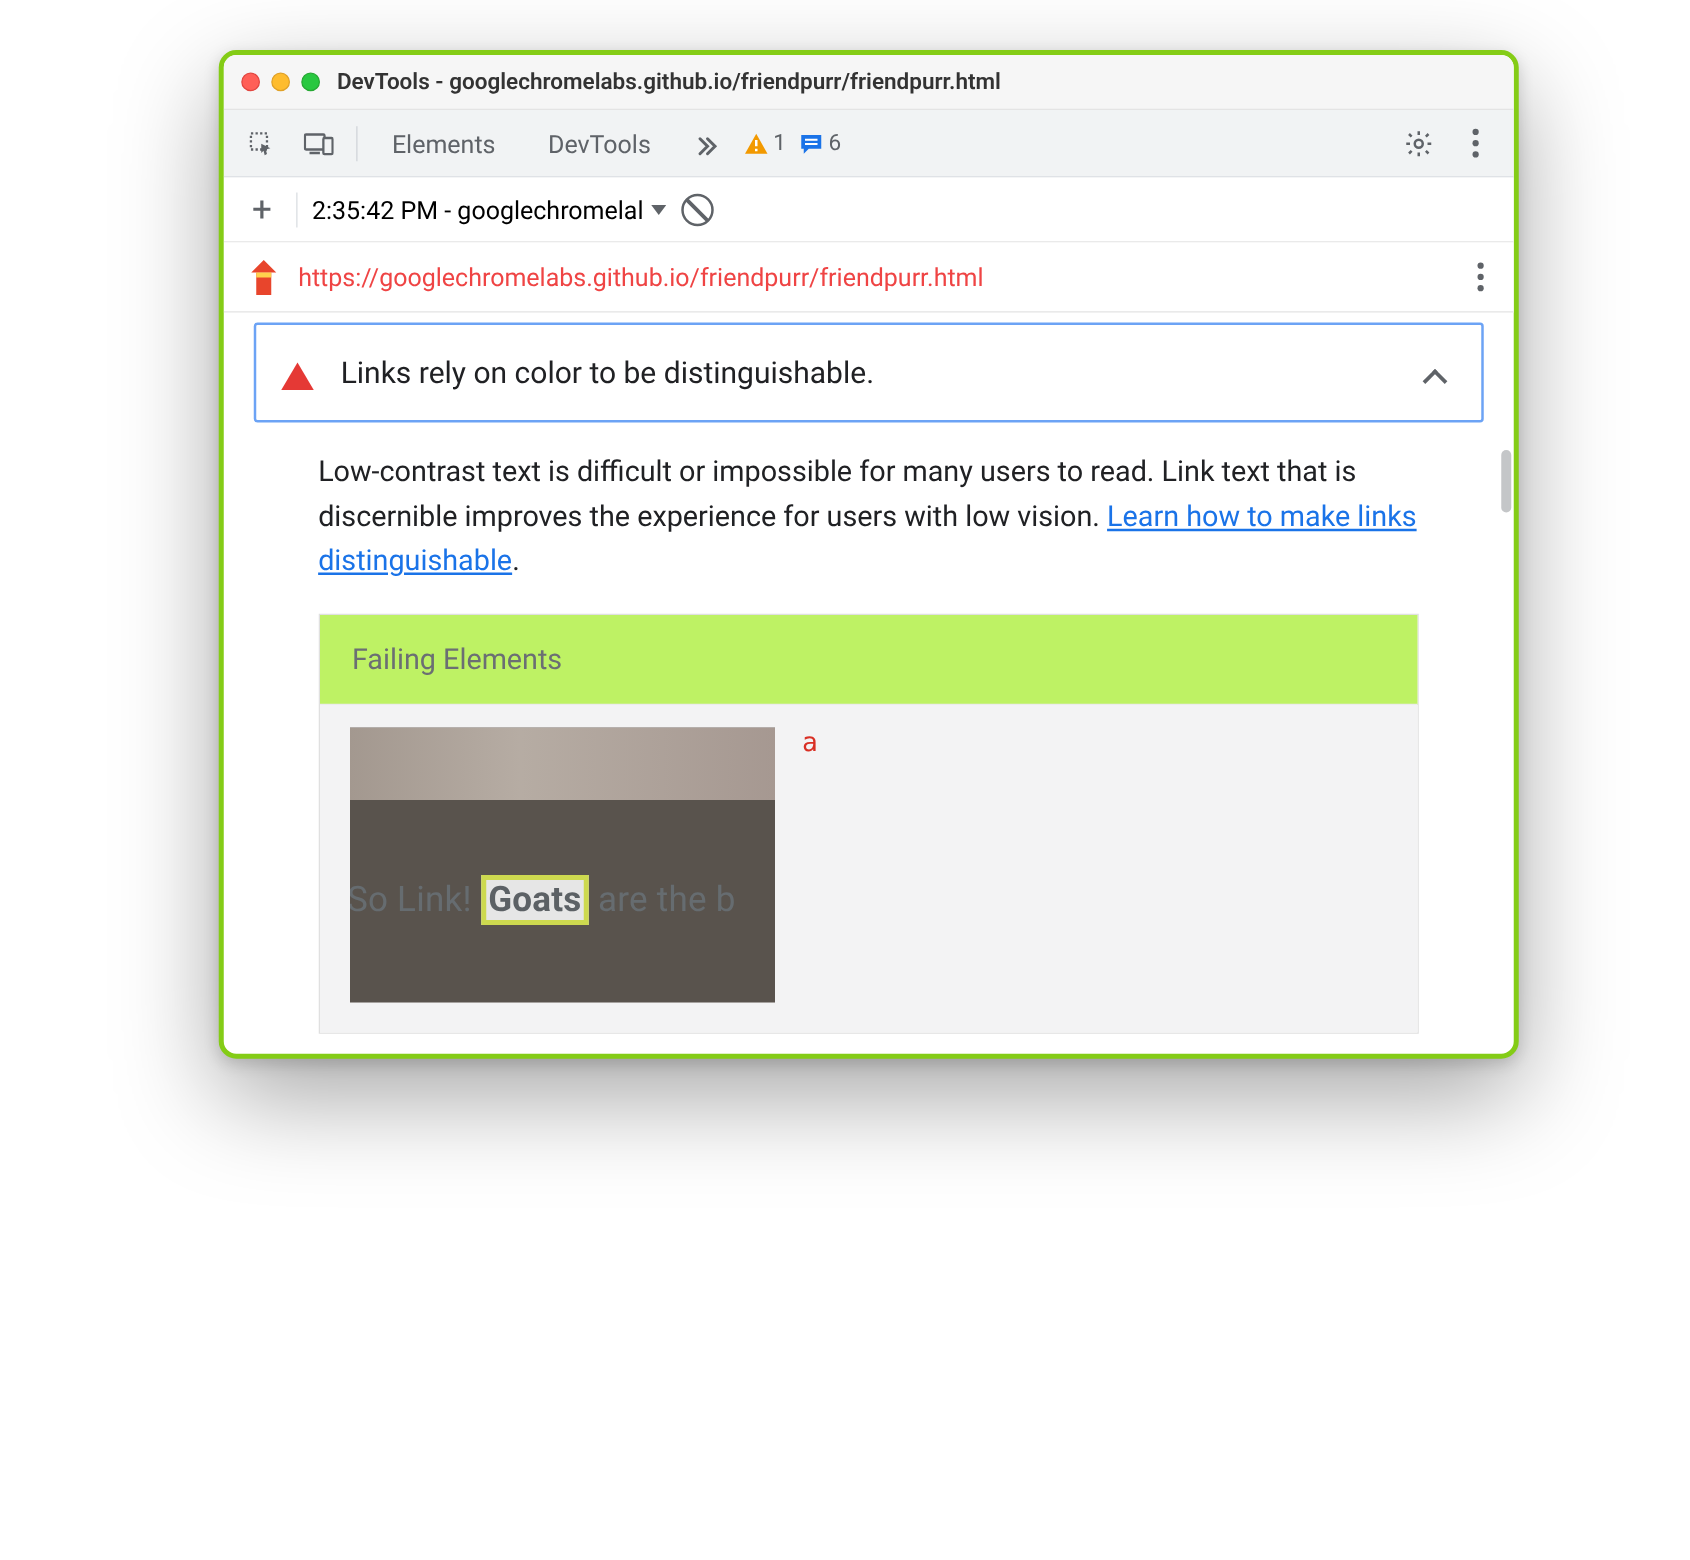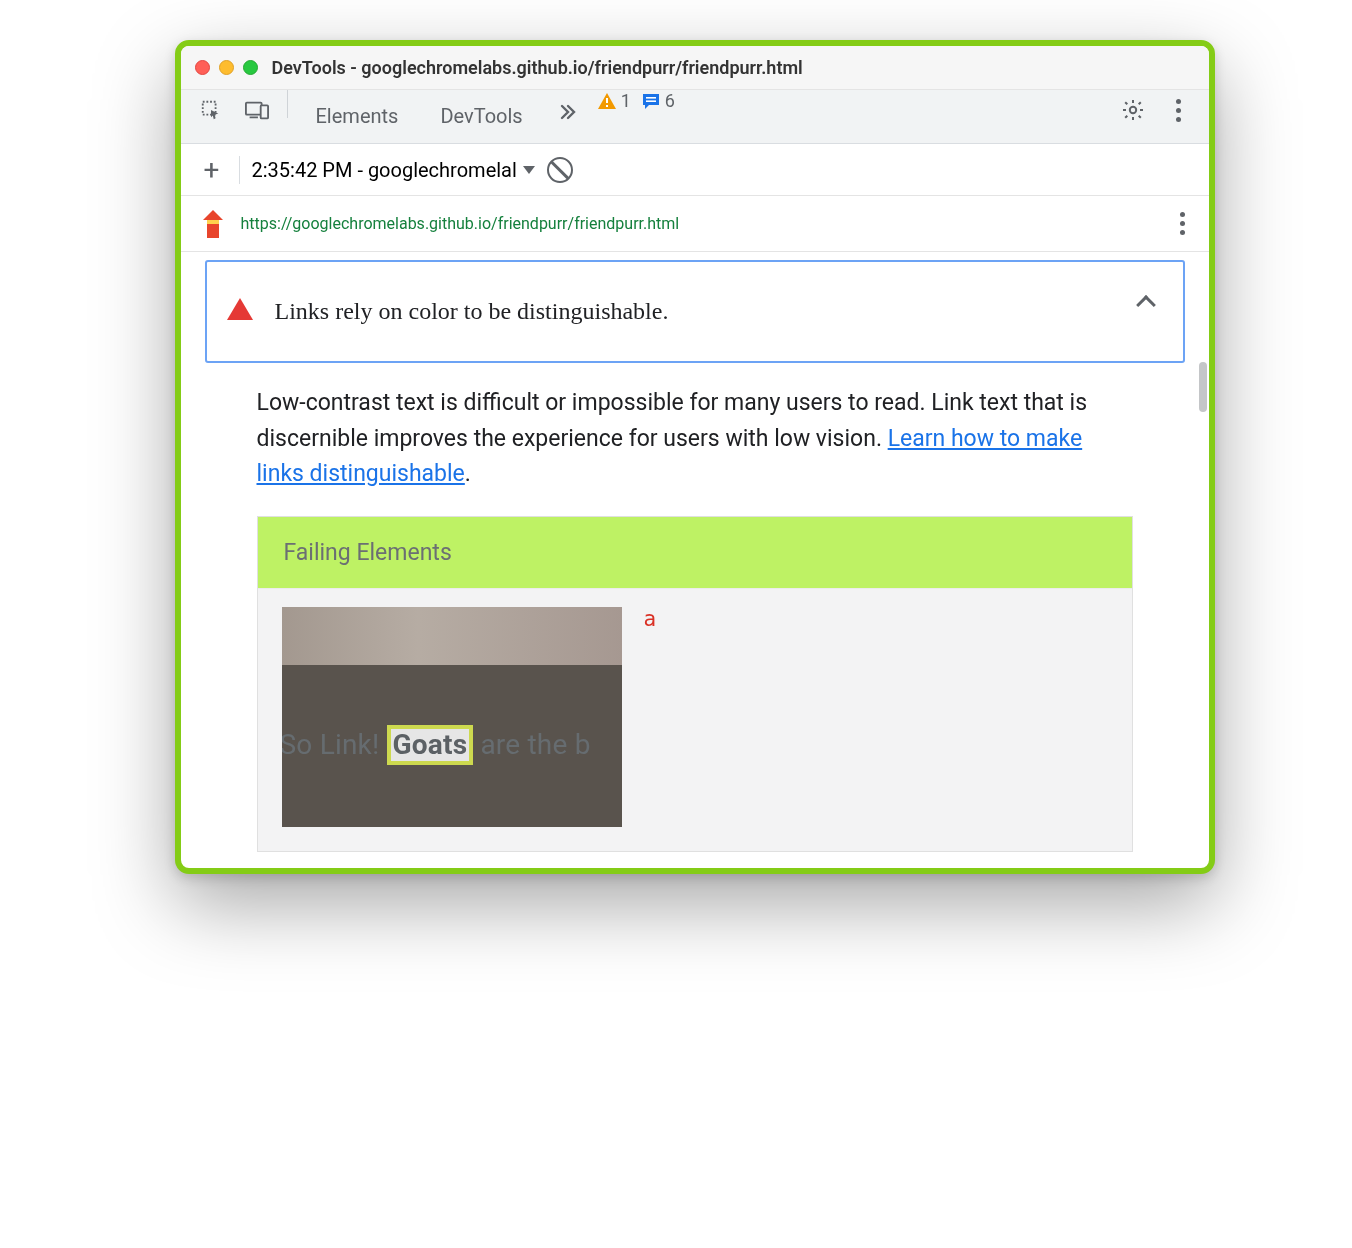--- a/index.html
+++ b/index.html
@@ -11,42 +11,42 @@
       align-items: flex-start;
       padding: 40px;
       min-height: 1248px;
     }
     .window {
       width: 1040px;
       background: #fff;
       border-radius: 14px;
       box-shadow: 0 30px 80px rgba(0,0,0,0.35), 0 4px 12px rgba(0,0,0,0.15);
       overflow: hidden;
-      border: 6px solid #84cc16;
+      border: 4px solid #84cc16;
       margin-left: 37px;
     }
     .titlebar {
       height: 44px;
       background: #f6f6f6;
       border-bottom: 1px solid #e4e4e4;
       display: flex;
       align-items: center;
       padding: 0 14px;
     }
     .traffic-lights { display:flex; gap:9px; }
     .tl { width:15px; height:15px; border-radius:50%; }
     .tl.red { background:#ff5f57; border:1px solid #e24640;}
     .tl.yellow{ background:#febc2e; border:1px solid #e0a127;}
     .tl.green{ background:#28c840; border:1px solid #26a933;}
     .titlebar-title { margin-left:14px; font-size:18px; font-weight:600; color:#333; white-space:nowrap; overflow:hidden; text-overflow:ellipsis;}
     .toolbar {
       height: 54px;
       background: #f1f3f4;
       border-bottom: 1px solid #d9dde1;
-      display:flex; align-items:flex-start;
+      display:flex; align-items:center;
       padding: 0 10px;
       gap: 6px;
     }
     .tb-icon { width:40px; height:40px; display:inline-flex; align-items:center; justify-content:center; color:#5f6368; border-radius:4px; }
     .tb-divider { width:1px; height:28px; background:#cfd3d7; margin: 0 4px;}
     .tab { padding: 0 18px; height:52px; display:inline-flex; align-items:center; font-size:20px; color:#5f6368; position:relative;}
     .tab.active { color:#1a73e8; }
     .tab.active::after { content:""; position:absolute; left:8px; right:8px; bottom:0; height:3px; background:#1a73e8; border-radius:2px 2px 0 0;}
     .badge-group { display:flex; align-items:center; gap:4px; margin-left:4px;}
     .warn-triangle { color:#f29900; }
@@ -68,31 +68,31 @@
     .clear-circle { width:26px; height:26px; border:2.5px solid #5f6368; border-radius:50%; position:relative;}
     .clear-circle::after { content:""; position:absolute; width:24px; height:2.5px; background:#5f6368; top:50%; left:50%; transform:translate(-50%,-50%) rotate(45deg);}
     .urlbar {
       height:56px; background:#fff; border-bottom:1px solid #e4e4e4;
       display:flex; align-items:center; padding: 0 18px; gap:14px;
     }
     .lighthouse-logo { width:28px; height:28px; position:relative;}
     .lighthouse-logo .tower{ position:absolute; left:8px; bottom:0; width:12px; height:18px; background:#e8452c; }
     .lighthouse-logo .roof{ position:absolute; left:4px; top:0; width:0; height:0; border-left:10px solid transparent; border-right:10px solid transparent; border-bottom:10px solid #e8452c;}
     .lighthouse-logo .band{ position:absolute; left:8px; top:10px; width:12px; height:4px; background:#ffd24d;}
-    .url-text { font-size:16px; color:#15803d; flex:1; white-space:nowrap; overflow:hidden; text-overflow:ellipsis;}
+    .url-text { font-size:20px; color:#ef4444; flex:1; white-space:nowrap; overflow:hidden; text-overflow:ellipsis;}
     .kebab { display:flex; flex-direction:column; gap:4px; padding:6px;}
     .kebab span { width:5px; height:5px; background:#5f6368; border-radius:50%;}
     .content { padding: 0 16px 16px 16px; max-height: 720px; overflow:auto; position:relative;}
     .scroll-ind { position:absolute; right:2px; top:110px; width:8px; height:50px; background:#c4c6c8; border-radius:4px;}
     .audit-card {
       border: 2px solid #6ca3f5;
       border-radius:3px;
-      padding: 36px 20px;
+      padding: 24px 20px;
       margin: 8px 8px 22px 8px;
-      display:flex; align-items:flex-start;font-family:Liberation Serif, serif;
+      display:flex; align-items:flex-end;
     }
     .fail-triangle { width:0; height:0; border-left:13px solid transparent; border-right:13px solid transparent; border-bottom:22px solid #e53935; margin-right:22px;}
     .audit-title { font-size:24px; color:#202124; flex:1;}
     .chev-up { width:14px; height:14px; border-left:3px solid #5f6368; border-top:3px solid #5f6368; transform:rotate(45deg); margin-right:10px;}
     .desc { font-size:23px; line-height:1.55; color:#202124; padding: 0 60px 24px 60px;}
     .desc a { color:#1a73e8; text-decoration:underline;}
     .fail-box {
       margin: 0 60px;
       border:1px solid #e0e0e0;
     }

